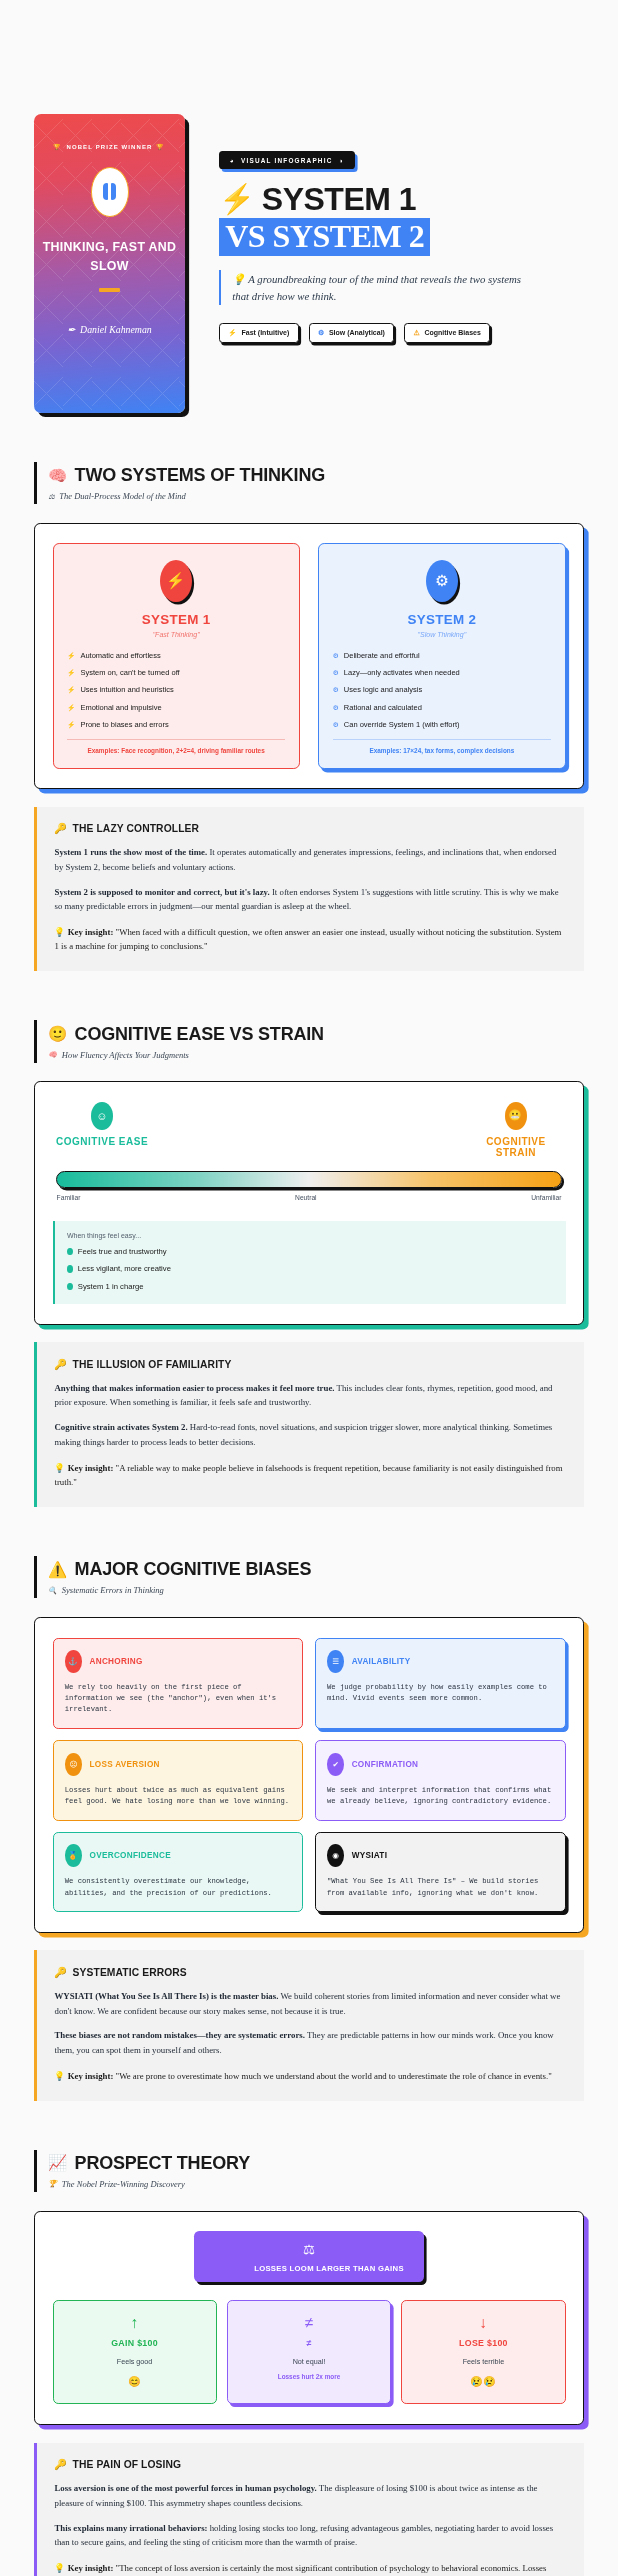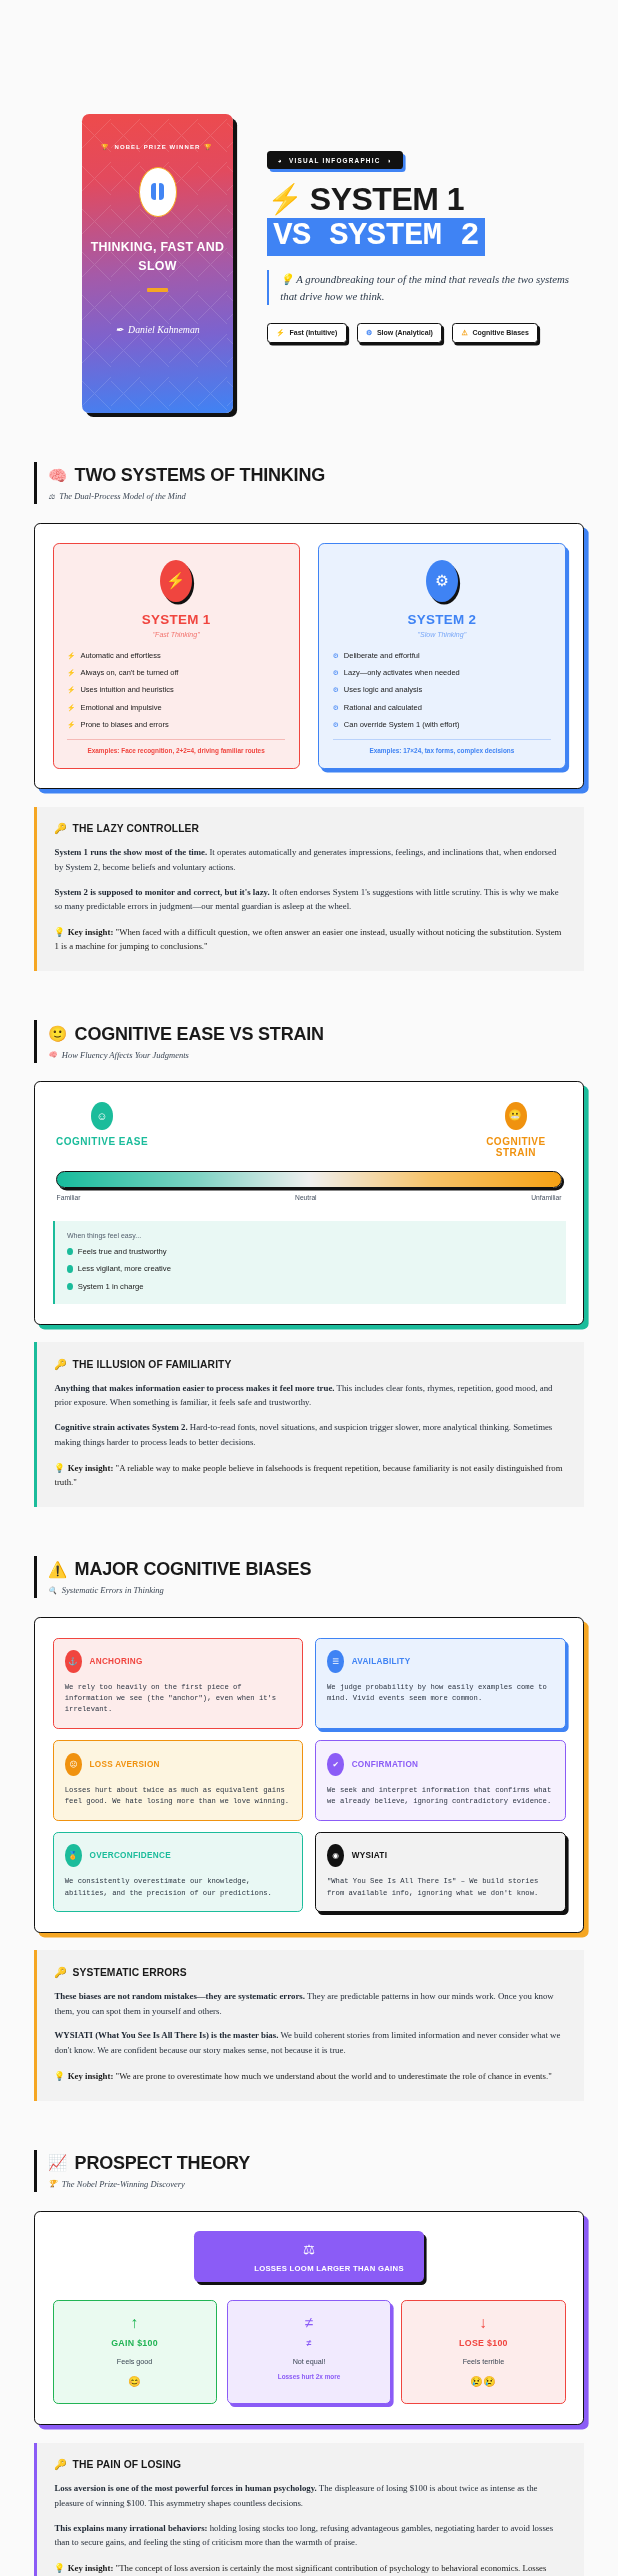--- a/index.html
+++ b/index.html
@@ -11,21 +11,21 @@
     background-size: 9.3px 9.3px;
     color: #1a1a1a;
     width: 618px;
     min-height: 3640px;
     position: relative;
   }
   .page { width: 618px; padding: 0 0 0 0; }
 
   
   .hero { display: flex; align-items: flex-start; gap: 30px; padding: 114px 0 0 34px; }
-  .book-wrap { position: relative; width: 155px; flex: none; margin-left: 48px; }
+  .book-wrap { position: relative; width: 155px; flex: none; }
   .book {
     width: 151px; height: 299px; border-radius: 7.2px;
     background: linear-gradient(175deg, #ee4b4b 0%, #e24a5e 22%, #a55aa8 52%, #7b63cf 74%, #3f83f4 100%);
     box-shadow: 4.1px 4.1px 0 #111; position: relative; overflow: hidden;
     display: flex; flex-direction: column; align-items: center;
   }
   .book::before {
     content: ""; position: absolute; inset: 0; opacity: .13;
     background-image:
       linear-gradient(135deg, transparent 46%, #fff 46%, #fff 48%, transparent 48%),
@@ -65,21 +65,21 @@
   }
   .hero-h1 {
     margin-top: 14.4px; font-size: 32px; line-height: .98; font-weight: 900; letter-spacing: -0.5px;
     display: flex; align-items: center; gap: 7.2px;
     font-family: "Liberation Sans Narrow", "Liberation Sans", sans-serif;
   }
   .bolt-big { color: #f0453f; font-size: 29px; line-height: 1; }
   .hero-h1b {
     margin-top: 2.6px; display: inline-block; background: #3f83f4; color: #fff; font-size: 32px;
     font-weight: 900; letter-spacing: -0.5px; padding: 2.1px 6.2px 4.1px 6.2px; line-height: 1;
-    font-family: Liberation Mono, monospace;
+    font-family: Liberation Serif, serif;
   }
   .hero-sub {
     margin-top: 14.4px; border-left: 2.6px solid #3f83f4; padding: 1px 0 1px 11.3px; max-width: 304px;
     font-family: "Liberation Serif", serif; font-style: italic; font-size: 10.8px; line-height: 1.52; color: #2c3a4b;
   }
   .hero-tags { margin-top: 17.5px; display: flex; gap: 10.3px; }
   .tag {
     background: #fff; border: 1px solid #111; border-radius: 3.6px; padding: 5.2px 8.2px;
     display: flex; align-items: center; gap: 4.6px; box-shadow: 2.1px 2.6px 0 #111;
     font-size: 7px; font-weight: 700;
@@ -307,21 +307,21 @@
           <div class="sys-circle red">⚡</div>
           <div class="sys-name red">SYSTEM 1</div>
           <div class="sys-alias red">"Fast Thinking"</div>
           <div class="sys-list">
             <div class="sys-li red">
                 <span class="b">⚡</span>
                 <span>Automatic and effortless</span>
               </div>
             <div class="sys-li red">
                 <span class="b">⚡</span>
-                <span>Always on, can't be turned off</span>
+                <span>System on, can't be turned off</span>
               </div>
             <div class="sys-li red">
                 <span class="b">⚡</span>
                 <span>Uses intuition and heuristics</span>
               </div>
             <div class="sys-li red">
                 <span class="b">⚡</span>
                 <span>Emotional and impulsive</span>
               </div>
             <div class="sys-li red">
@@ -494,22 +494,22 @@
           <div class="bias-desc">"What You See Is All There Is" – We build stories from available info, ignoring what we don't know.</div>
         </div>
       </div>
     </div>
 
     <div class="callout orange">
       <div class="co-title">
           <span style="color:#f5a623">🔑</span>
         <span>SYSTEMATIC ERRORS</span>
         </div>
+      <div class="co-p"><b>WYSIATI (What You See Is All There Is) is the master bias.</b><span> We build coherent stories from limited information and never consider what we don't know. We are confident because our story makes sense, not because it is true.</span></div>
       <div class="co-p"><b>These biases are not random mistakes—they are systematic errors.</b><span> They are predictable patterns in how our minds work. Once you know them, you can spot them in yourself and others.</span></div>
-      <div class="co-p"><b>WYSIATI (What You See Is All There Is) is the master bias.</b><span> We build coherent stories from limited information and never consider what we don't know. We are confident because our story makes sense, not because it is true.</span></div>
       <div class="co-key"><span>💡</span>
         <span class="kw">Key insight:</span><span> "We are prone to overestimate how much we understand about the world and to underestimate the role of chance in events."</span></div>
     </div>
   </div>
 
   <div class="sec-block">
     <div class="sec-head">
       <div class="sec-title">
         <span class="sec-ico" style="color:#8b5cf6">📈</span>
         <span>PROSPECT THEORY</span>

